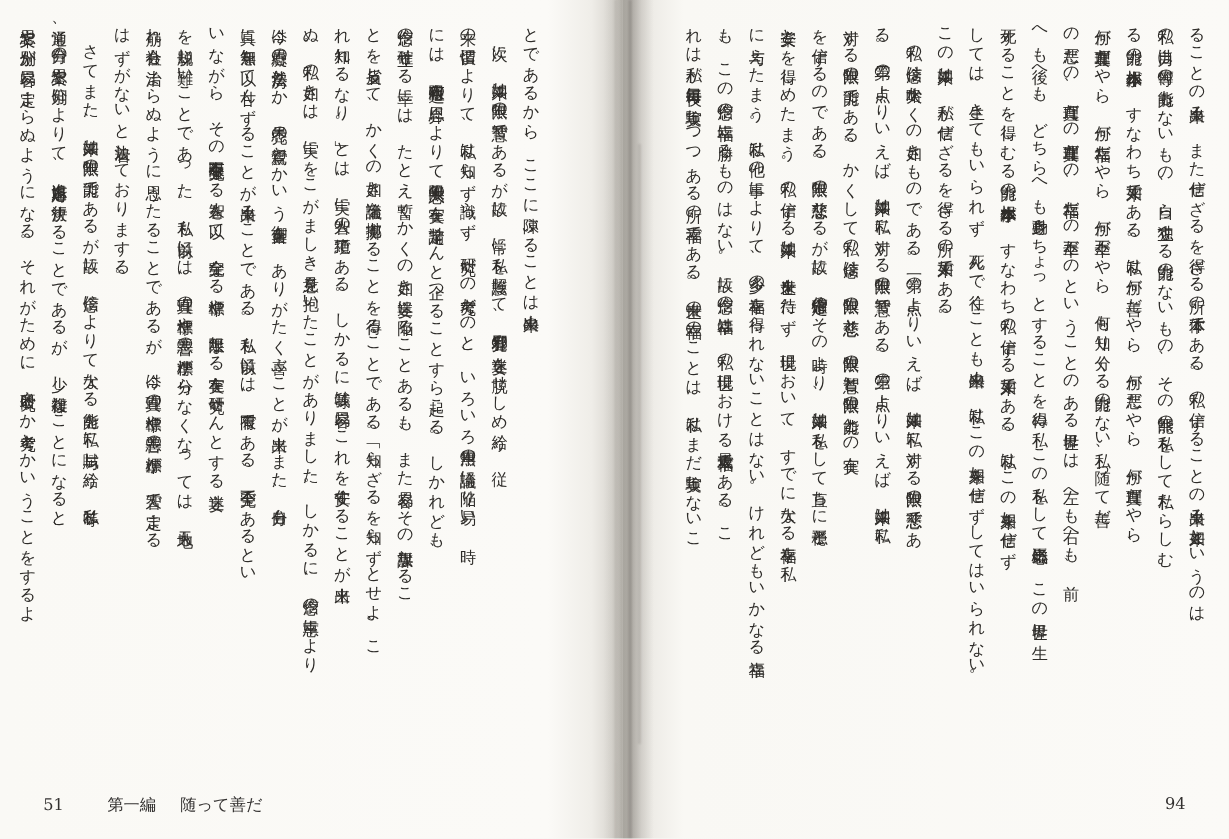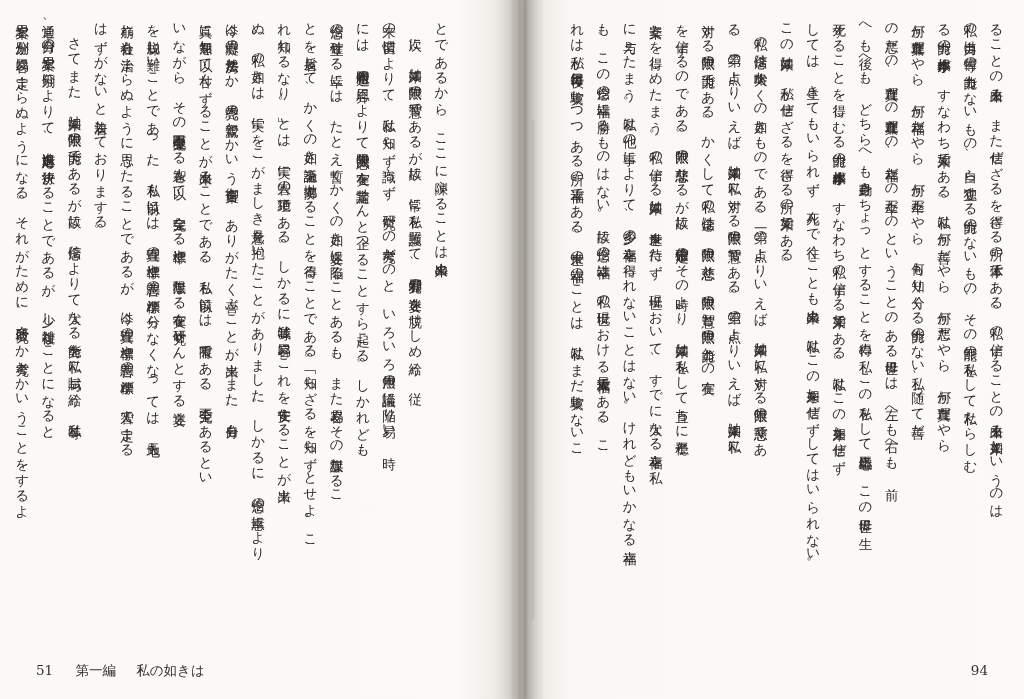--- a/index.html
+++ b/index.html
@@ -72,21 +72,21 @@
     letter-spacing: 0.55px;
     white-space: nowrap;
   }
   .footer-left {
     position: absolute;
     left: 36px;
     bottom: 19px;
     font-size: 13.5px;
     color: #333130;
   }
-  .footer-left .part  { margin-left: 18px; }
+  .footer-left .part  { margin-left: 32px; }
   .footer-left .title { margin-left: 16px; }
   .page-num-right {
     position: absolute;
     right: 36px;
     bottom: 21px;
     font-size: 13.5px;
     color: #333130;
     margin-left: 45px;
   }
 </style>
@@ -134,21 +134,21 @@
         <div class="tcol">を脱却し難いことであった。私も以前には、真理の標準や善悪の標準が分らなくなっては、天地も</div>
         <div class="tcol">崩れ社会も治まらぬように思うたることであるが、今は真理の標準や善悪の標準が、人智で定まる</div>
         <div class="tcol">はずがないと決着しておりまする。</div>
         <div class="tcol">　さてまた、如来は無限の能力であるが故に、信念によりて大なる能力を私に賦与し給う。私等は</div>
         <div class="tcol">通常、自分の思案や分別によりて、進退応対を決行することであるが、少し複雑なことになると、</div>
         <div class="tcol">思案や分別が容易に定まらぬようになる。それがために、段々研究とか考究とかいうことをするよ</div>
       </div>
     <div class="footer-left">
       <span class="num">51</span>
       <span class="part">第一編</span>
-      <span class="title">私の如きは</span>
+      <span class="title">随って善だ</span>
     </div>
   </div>
 
   <div class="gutter-shadow"></div>
   <div class="crease c1"></div>
   <div class="crease c2"></div>
   <div class="crease c3"></div>
 
 </div>
 

